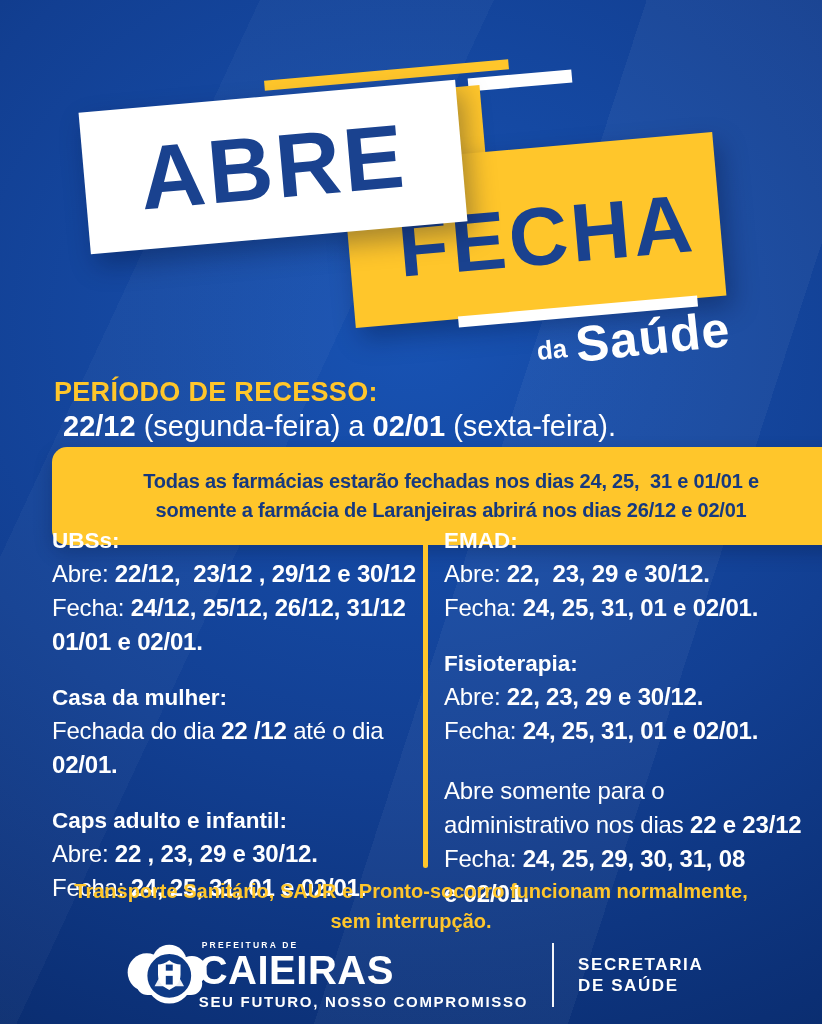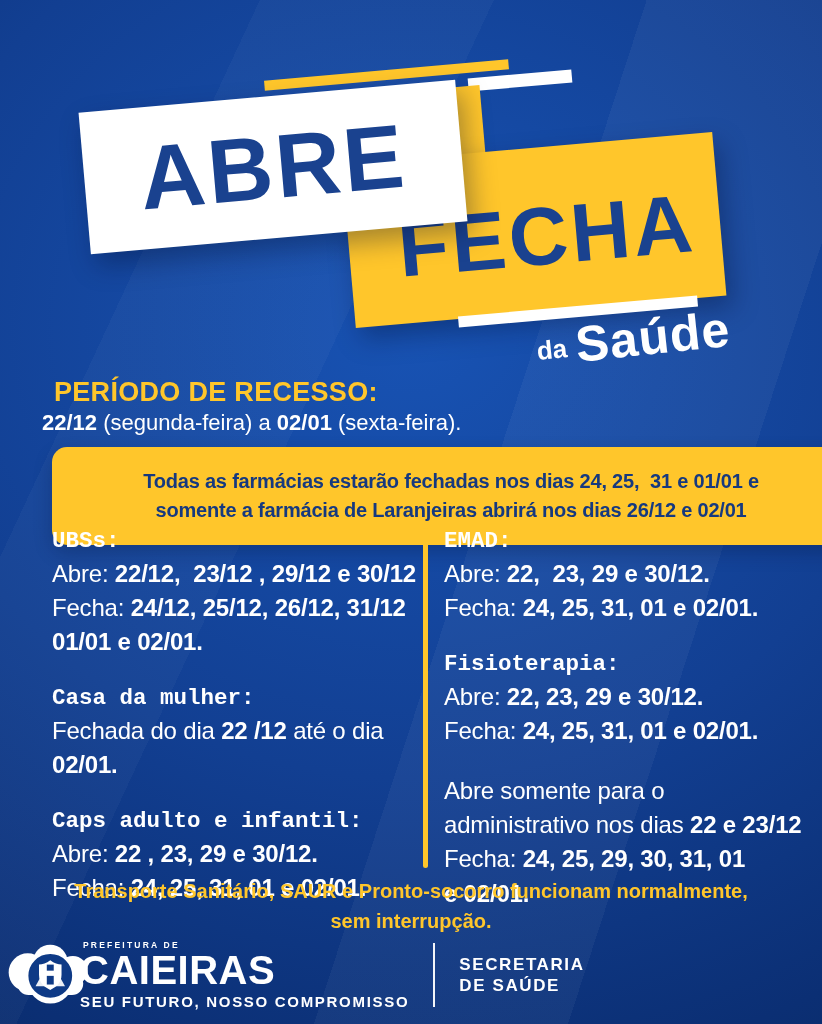--- a/index.html
+++ b/index.html
@@ -29,45 +29,45 @@
   }
   .headline{font-weight:900;color:var(--hblue,#1a428f);letter-spacing:3px;line-height:1;}
   .abre-box .headline{font-size:90px;}
   .fecha-box .headline{font-size:82px;}
   .underline-bar{left:458px;top:306px;width:240px;height:11px;background:#fff;transform:rotate(-5deg);z-index:4;}
   .tagline{left:536px;top:314px;transform:rotate(-6deg);display:flex;align-items:flex-end;gap:9px;color:#fff;z-index:4;}
   .tagline .sm{font-size:26px;font-weight:bold;margin-bottom:7px;}
   .tagline .bg{font-size:50px;font-weight:900;letter-spacing:1px;line-height:1;}
   
   .recess-h{left:54px;top:377px;font-size:27px;font-weight:bold;color:var(--yellow,#ffc62b);letter-spacing:.3px;text-align:right;}
-  .recess-p{left:42px;top:410px;font-size:22px;color:#fff;white-space:pre;}
+  .recess-p{left:63px;top:410px;font-size:29px;color:#fff;white-space:pre;}
   .recess-p .bld,.notice .bld,.svc-line .bld{font-weight:bold;}
   
   .notice{
     left:52px;top:447px;width:798px;box-sizing:border-box;background:var(--yellow,#ffc62b);
     border-radius:15px;padding:20px 8px;text-align:center;color:#16397f;
     font-size:20px;font-weight:600;line-height:1.45;letter-spacing:-.2px;
     box-shadow:0 8px 18px rgba(3,15,50,.25);
   }
   .notice p{margin:0;white-space:pre;}
   
   .cols{left:52px;top:528px;width:740px;display:flex;color:#fff;}
   .col-left{width:368px;flex:none;}
   .col-right{margin-left:24px;flex:1;}
   .col-divider{position:absolute;left:371px;top:0;width:5px;height:340px;background:var(--yellow,#ffc62b);border-radius:3px;}
   .svc{margin-bottom:26px;}
   .svc:last-child{margin-bottom:0;}
-  .svc-title{margin:0 0 3px 0;font-size:22.5px;font-weight:bold;font-family:Liberation Mono, monospace;}
+  .svc-title{margin:0 0 3px 0;font-size:22.5px;font-weight:bold;}
   .svc-line{margin:0;font-size:24px;line-height:1.42;letter-spacing:-.2px;white-space:pre;}
   
   .bottom-notice{left:0;top:876px;width:822px;text-align:center;color:var(--yellow,#ffc62b);
     font-size:20px;font-weight:bold;line-height:1.5;}
   .bottom-notice p{margin:0;}
   
-  .footer{left:0;top:936px;width:822px;display:flex;align-items:center;gap:24px;color:#fff;}
+  .footer{left:0;top:936px;width:822px;display:flex;justify-content:center;align-items:center;gap:24px;color:#fff;}
   .logo{display:flex;align-items:center;}
   .crest-svg{width:104px;height:78px;flex:none;}
   .logo-text{margin-left:-24px;display:flex;flex-direction:column;z-index:1;}
   .logo-pre{font-size:8.5px;font-weight:bold;letter-spacing:2.2px;margin-left:3px;}
   .logo-city{font-size:40px;font-weight:900;line-height:1.02;letter-spacing:.5px;}
   .logo-slogan{font-size:15px;font-weight:bold;letter-spacing:1.7px;margin-top:2px;}
   .footer-divider{width:2px;height:64px;background:#fff;opacity:.95;flex:none;}
   .dept{font-size:17px;font-weight:bold;letter-spacing:1.6px;line-height:1.25;}
 </style>
 </head>
@@ -125,21 +125,21 @@
           <p class="svc-line"><span>Fecha: </span><span class="bld">24, 25, 31, 01 e 02/01.</span></p>
         </section>
         <section class="svc">
           <h3 class="svc-title">Fisioterapia:</h3>
           <p class="svc-line"><span>Abre: </span><span class="bld">22, 23, 29 e 30/12.</span></p>
           <p class="svc-line"><span>Fecha: </span><span class="bld">24, 25, 31, 01 e 02/01.</span></p>
         </section>
         <section class="svc">
           <p class="svc-line"><span>Abre somente para o</span></p>
           <p class="svc-line"><span>administrativo nos dias </span><span class="bld">22 e 23/12</span></p>
-          <p class="svc-line"><span>Fecha: </span><span class="bld">24, 25, 29, 30, 31, 01</span></p>
+          <p class="svc-line"><span>Fecha: </span><span class="bld">24, 25, 29, 30, 31, 08</span></p>
           <p class="svc-line"><span class="bld">e 02/01.</span></p>
         </section>
       </div>
   </div>
 
   <div class="abs bottom-notice">
     <p>Transporte Sanitário, SAUR e Pronto-socorro funcionam normalmente,</p>
     <p>sem interrupção.</p>
   </div>
 

